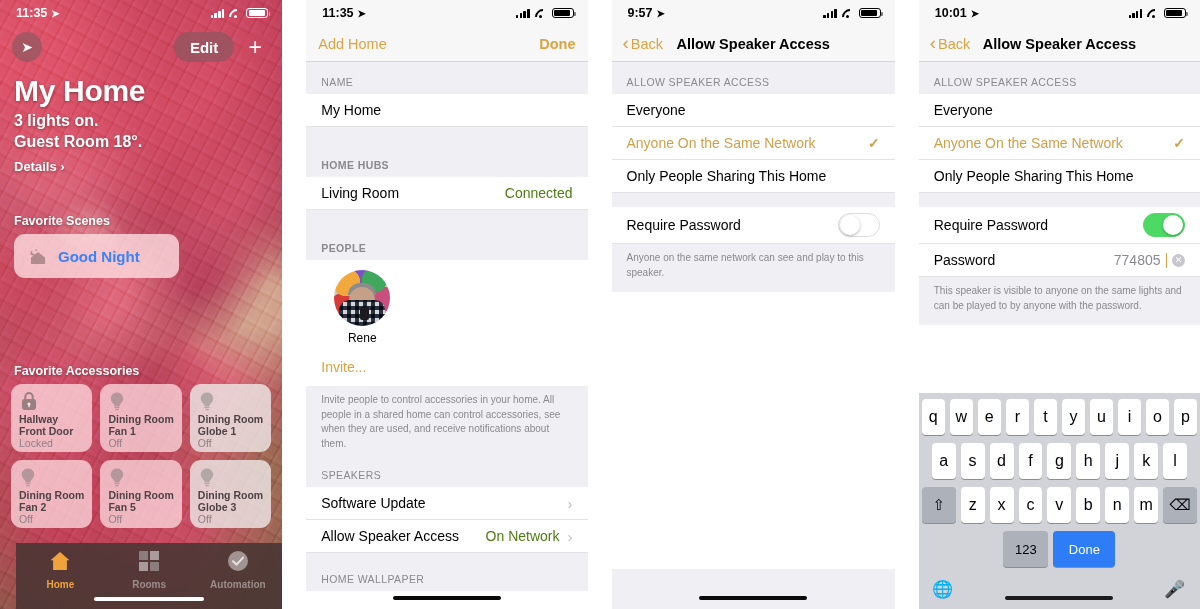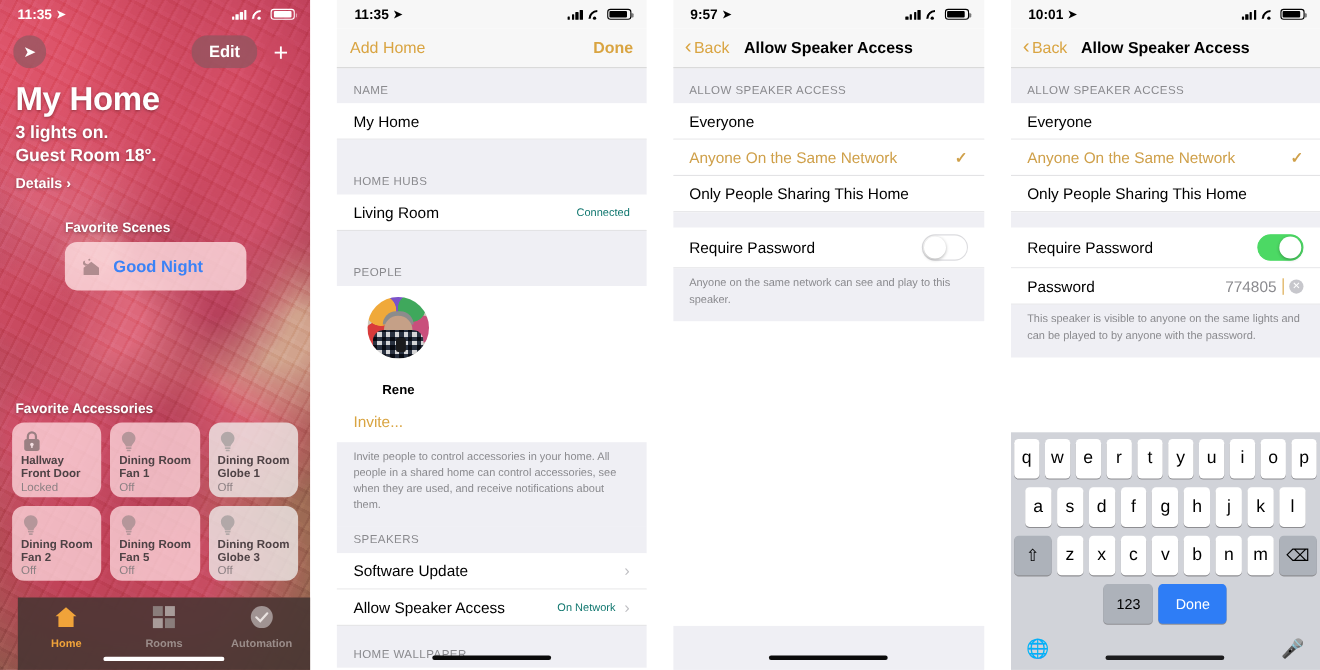--- a/index.html
+++ b/index.html
@@ -96,21 +96,21 @@
   }
   .loc-btn { width: 30px; height: 30px; font-size: 14px; }
   .edit-btn { height: 30px; padding: 0 16px; font-size: 15px; font-weight: bold; }
   .plus-btn { width: 30px; height: 30px; font-size: 23px; font-weight: 300; background: transparent; line-height: 0.8; }
 
   .home-title { font-size: 30px; font-weight: bold; padding: 12px 14px 2px; letter-spacing: -.3px; text-shadow: 0 1px 3px rgba(0,0,0,.35); }
   .home-sub { font-size: 16px; font-weight: bold; padding: 0 14px; line-height: 1.32; text-shadow: 0 1px 3px rgba(0,0,0,.35); }
   .home-details { font-size: 13px; font-weight: bold; padding: 7px 14px 0; text-shadow: 0 1px 3px rgba(0,0,0,.35); }
 
   .sec-label { font-size: 12.5px; font-weight: bold; padding: 0 14px 6px; text-shadow: 0 1px 3px rgba(0,0,0,.4); }
-  .scenes-wrap { margin-top: 26px; padding-left: 45px; }
+  .scenes-wrap { margin-top: 40px; }
   .scene-tile {
     margin: 0 14px; height: 44px; border-radius: 11px;
     background: rgba(255,225,228,.78);
     display: flex; align-items: center; gap: 10px; padding: 0 14px;
     color: #4b4246; width: 165px;
   }
   .scene-name { font-size: 15px; font-weight: bold; color: #3b82f6; }
   .icon-house { width: 20px; height: 20px; position: relative; }
   .icon-house svg { display: block; }
 
@@ -148,28 +148,28 @@
   .nav-title { font-size: 14.5px; font-weight: bold; width: 100%; text-align: center; }
   .nav-left { position: absolute; left: 11px; display: flex; align-items: center; gap: 2px; color: #d9a441; font-size: 14.5px; }
   .nav-right { position: absolute; right: 12px; color: #d9a441; font-size: 14.5px; font-weight: bold; }
   .nav-addhome { color: #d9a441; font-size: 14.5px; }
   .chev-back { font-size: 19px; font-weight: 400; line-height: 1; margin-top: -2px; }
 
   .grouphdr {
     background: #efeff4; color: #8a8a8e; font-size: 10.5px; letter-spacing: .4px;
     padding: 14px 15px 6px; text-transform: uppercase;
   }
-  .grouphdr.tall { padding-top: 32px; }
+  .grouphdr.tall { padding-top: 32px; font-weight: bold; }
   .row {
     background: #fff; min-height: 33px; display: flex; align-items: center;
     justify-content: space-between; padding: 0 15px; font-size: 14px;
     border-bottom: 1px solid #e3e3e5;
   }
   .row:last-child { border-bottom: none; }
-  .row .val { color: #0f766e; font-size: 10px; }
+  .row .val { color: #4d7c0f; font-size: 14px; }
   .row.gold { color: #cfa04a; }
   .row .chk { color: #cfa04a; font-size: 14px; font-weight: bold; }
   .row .chev { color: #bfbfc3; font-size: 15px; margin-left: 8px; }
   .row .right { display: flex; align-items: center; }
   .spacer { background: #efeff4; height: 14px; }
   .footnote { background: #efeff4; color: #8a8a8e; font-size: 10px; line-height: 1.45; padding: 7px 15px 12px; }
   .footnote.white { background: #fff; }
 
   .people-cell { background: #fff; padding: 10px 0 6px 0; display: flex; flex-direction: column; align-items: flex-start; }
   .avatar-wrap { padding-left: 28px; display: flex; flex-direction: column; align-items: center; }
@@ -190,21 +190,21 @@
   .avatar .hair { position: absolute; left: 50%; top: 24%; transform: translateX(-50%); width: 28px; height: 12px; border-radius: 14px 14px 0 0; background: #8c8c8c; }
   .avatar .body {
     position: absolute; left: 50%; bottom: 0; transform: translateX(-50%);
     width: 46px; height: 26px; border-radius: 10px 10px 0 0;
     background:
       repeating-linear-gradient(90deg, #2d3646 0 4px, #e9e9ea 4px 8px),
       repeating-linear-gradient(0deg, #2d3646 0 4px, #e9e9ea 4px 8px);
     background-blend-mode: multiply;
   }
   .avatar .phone { position: absolute; left: 46%; bottom: 6px; width: 9px; height: 13px; border-radius: 2px; background: #1b1b1d; z-index: 2; }
-  .person-name { font-size: 12px; font-weight: bold; margin-top: 21px; }
+  .person-name { font-size: 12px; font-weight: normal; margin-top: 5px; }
   .invite-row { background: #fff; padding: 8px 15px 11px; color: #d9a441; font-size: 14px; }
 
   
   .toggle { width: 42px; height: 24px; border-radius: 14px; position: relative; background: #ffffff; border: 1px solid #dcdcdf; }
   .toggle .knob { position: absolute; top: 1px; left: 1px; width: 20px; height: 20px; border-radius: 50%; background: #fff; box-shadow: 0 1px 3px rgba(0,0,0,.30); }
   .toggle.on { background: #4cd964; border-color: #4cd964; }
   .toggle.on .knob { left: auto; right: 1px; }
 
   .pw-value { color: #8a8a8e; font-size: 14px; display: flex; align-items: center; gap: 5px; }
   .pw-caret { width: 1.5px; height: 15px; background: #d9a441; display: inline-block; }

